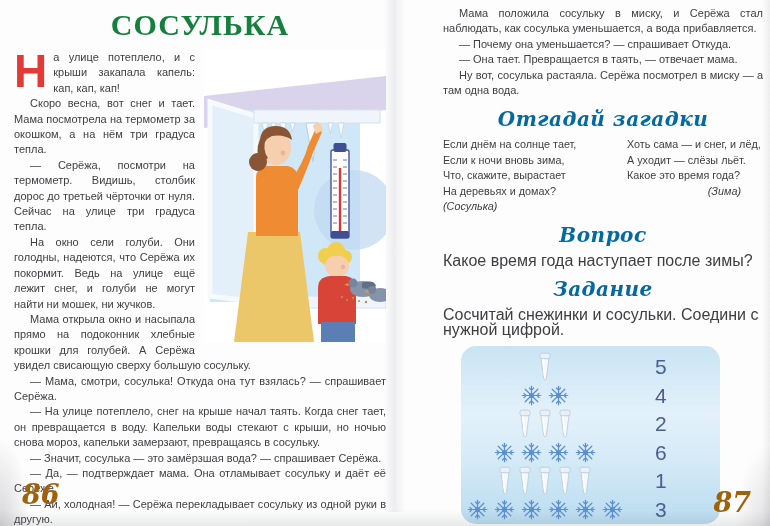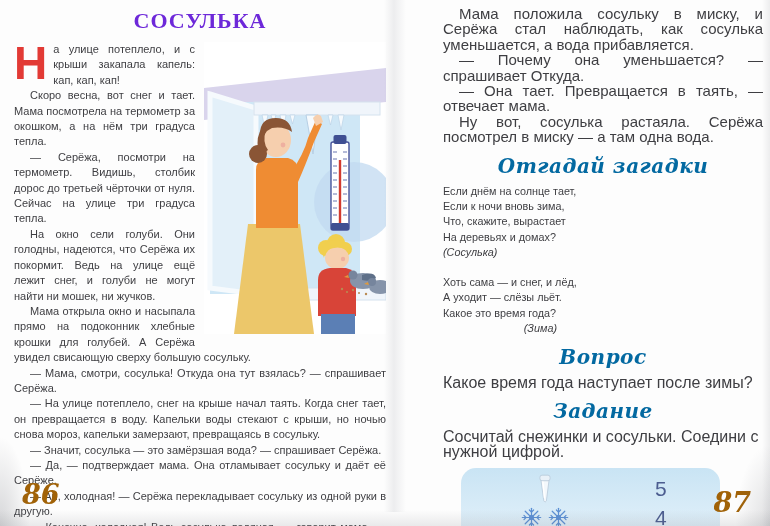--- a/index.html
+++ b/index.html
@@ -21,21 +21,21 @@
     background:radial-gradient(ellipse at 0% 100%,rgba(110,112,120,0.28),rgba(0,0,0,0) 70%);}
   .corner-shade-right{position:absolute;right:0;bottom:0;width:34px;height:80px;
     background:radial-gradient(ellipse at 100% 100%,rgba(110,112,120,0.22),rgba(0,0,0,0) 72%);}
   .right-edge{position:absolute;right:0;top:0;width:8px;height:100%;
     background:linear-gradient(270deg,rgba(120,122,130,0.12),rgba(0,0,0,0));}
 
   
   .page-left{position:absolute;left:14px;top:6px;width:372px;height:514px;}
   .page-title{
     text-align:center;font-family:"Liberation Serif",serif;font-weight:bold;
-    font-size:22px;letter-spacing:1px;color:#6d28d9;margin:2px 0 8px 0;
+    font-size:30px;letter-spacing:1px;color:#15803d;margin:2px 0 8px 0;
   }
   .left-body{font-size:11px;line-height:15.4px;text-align:justify;}
   .left-body p{margin:0;text-indent:16px;}
   .left-body p.first{text-indent:0;}
   .dropcap{
     float:left;color:#e23a35;font-weight:bold;font-size:46px;line-height:38px;
     padding:2px 6px 0 0;font-family:"Liberation Sans",sans-serif;
   }
   .story-illustration{
     float:right;width:182px;height:292px;margin:0 0 4px 9px;
@@ -43,27 +43,27 @@
   }
   .pagenum{
     position:absolute;font-family:"DejaVu Serif",serif;font-style:italic;font-weight:bold;
     color:#a16207;font-size:27px;
   }
   .pagenum-left{left:8px;bottom:10px;}
   .pagenum-right{right:12px;bottom:2px;}
 
   
   .page-right{position:absolute;left:443px;top:6px;width:320px;height:514px;}
-  .right-body{font-size:15px;line-height:15.4px;text-align:justify;}
+  .right-body{font-size:11px;line-height:15.4px;text-align:justify;}
   .right-body p{margin:0;text-indent:16px;}
   .script-heading{
     font-family:"DejaVu Serif",serif;font-style:italic;font-weight:bold;
     color:#0369a1;font-size:20px;text-align:center;margin:9px 0 6px 0;letter-spacing:0.5px;
   }
-  .riddles{display:flex;gap:14px;font-size:10.8px;line-height:15.4px;flex-direction:column;}
+  .riddles{display:flex;gap:14px;font-size:10.8px;line-height:15.4px;}
   .riddle{width:170px;}
   .riddle.r2{width:136px;}
   .riddle-line{display:block;}
   .riddle-answer{display:block;font-style:italic;}
   .riddle.r1 .riddle-answer{text-align:left;padding-right:28px;}
   .riddle.r2 .riddle-answer{text-align:right;padding-right:22px;}
   .plain-line{font-size:16px;line-height:15px;margin:2px 0 0 0;}
 
   
   .task-box{

